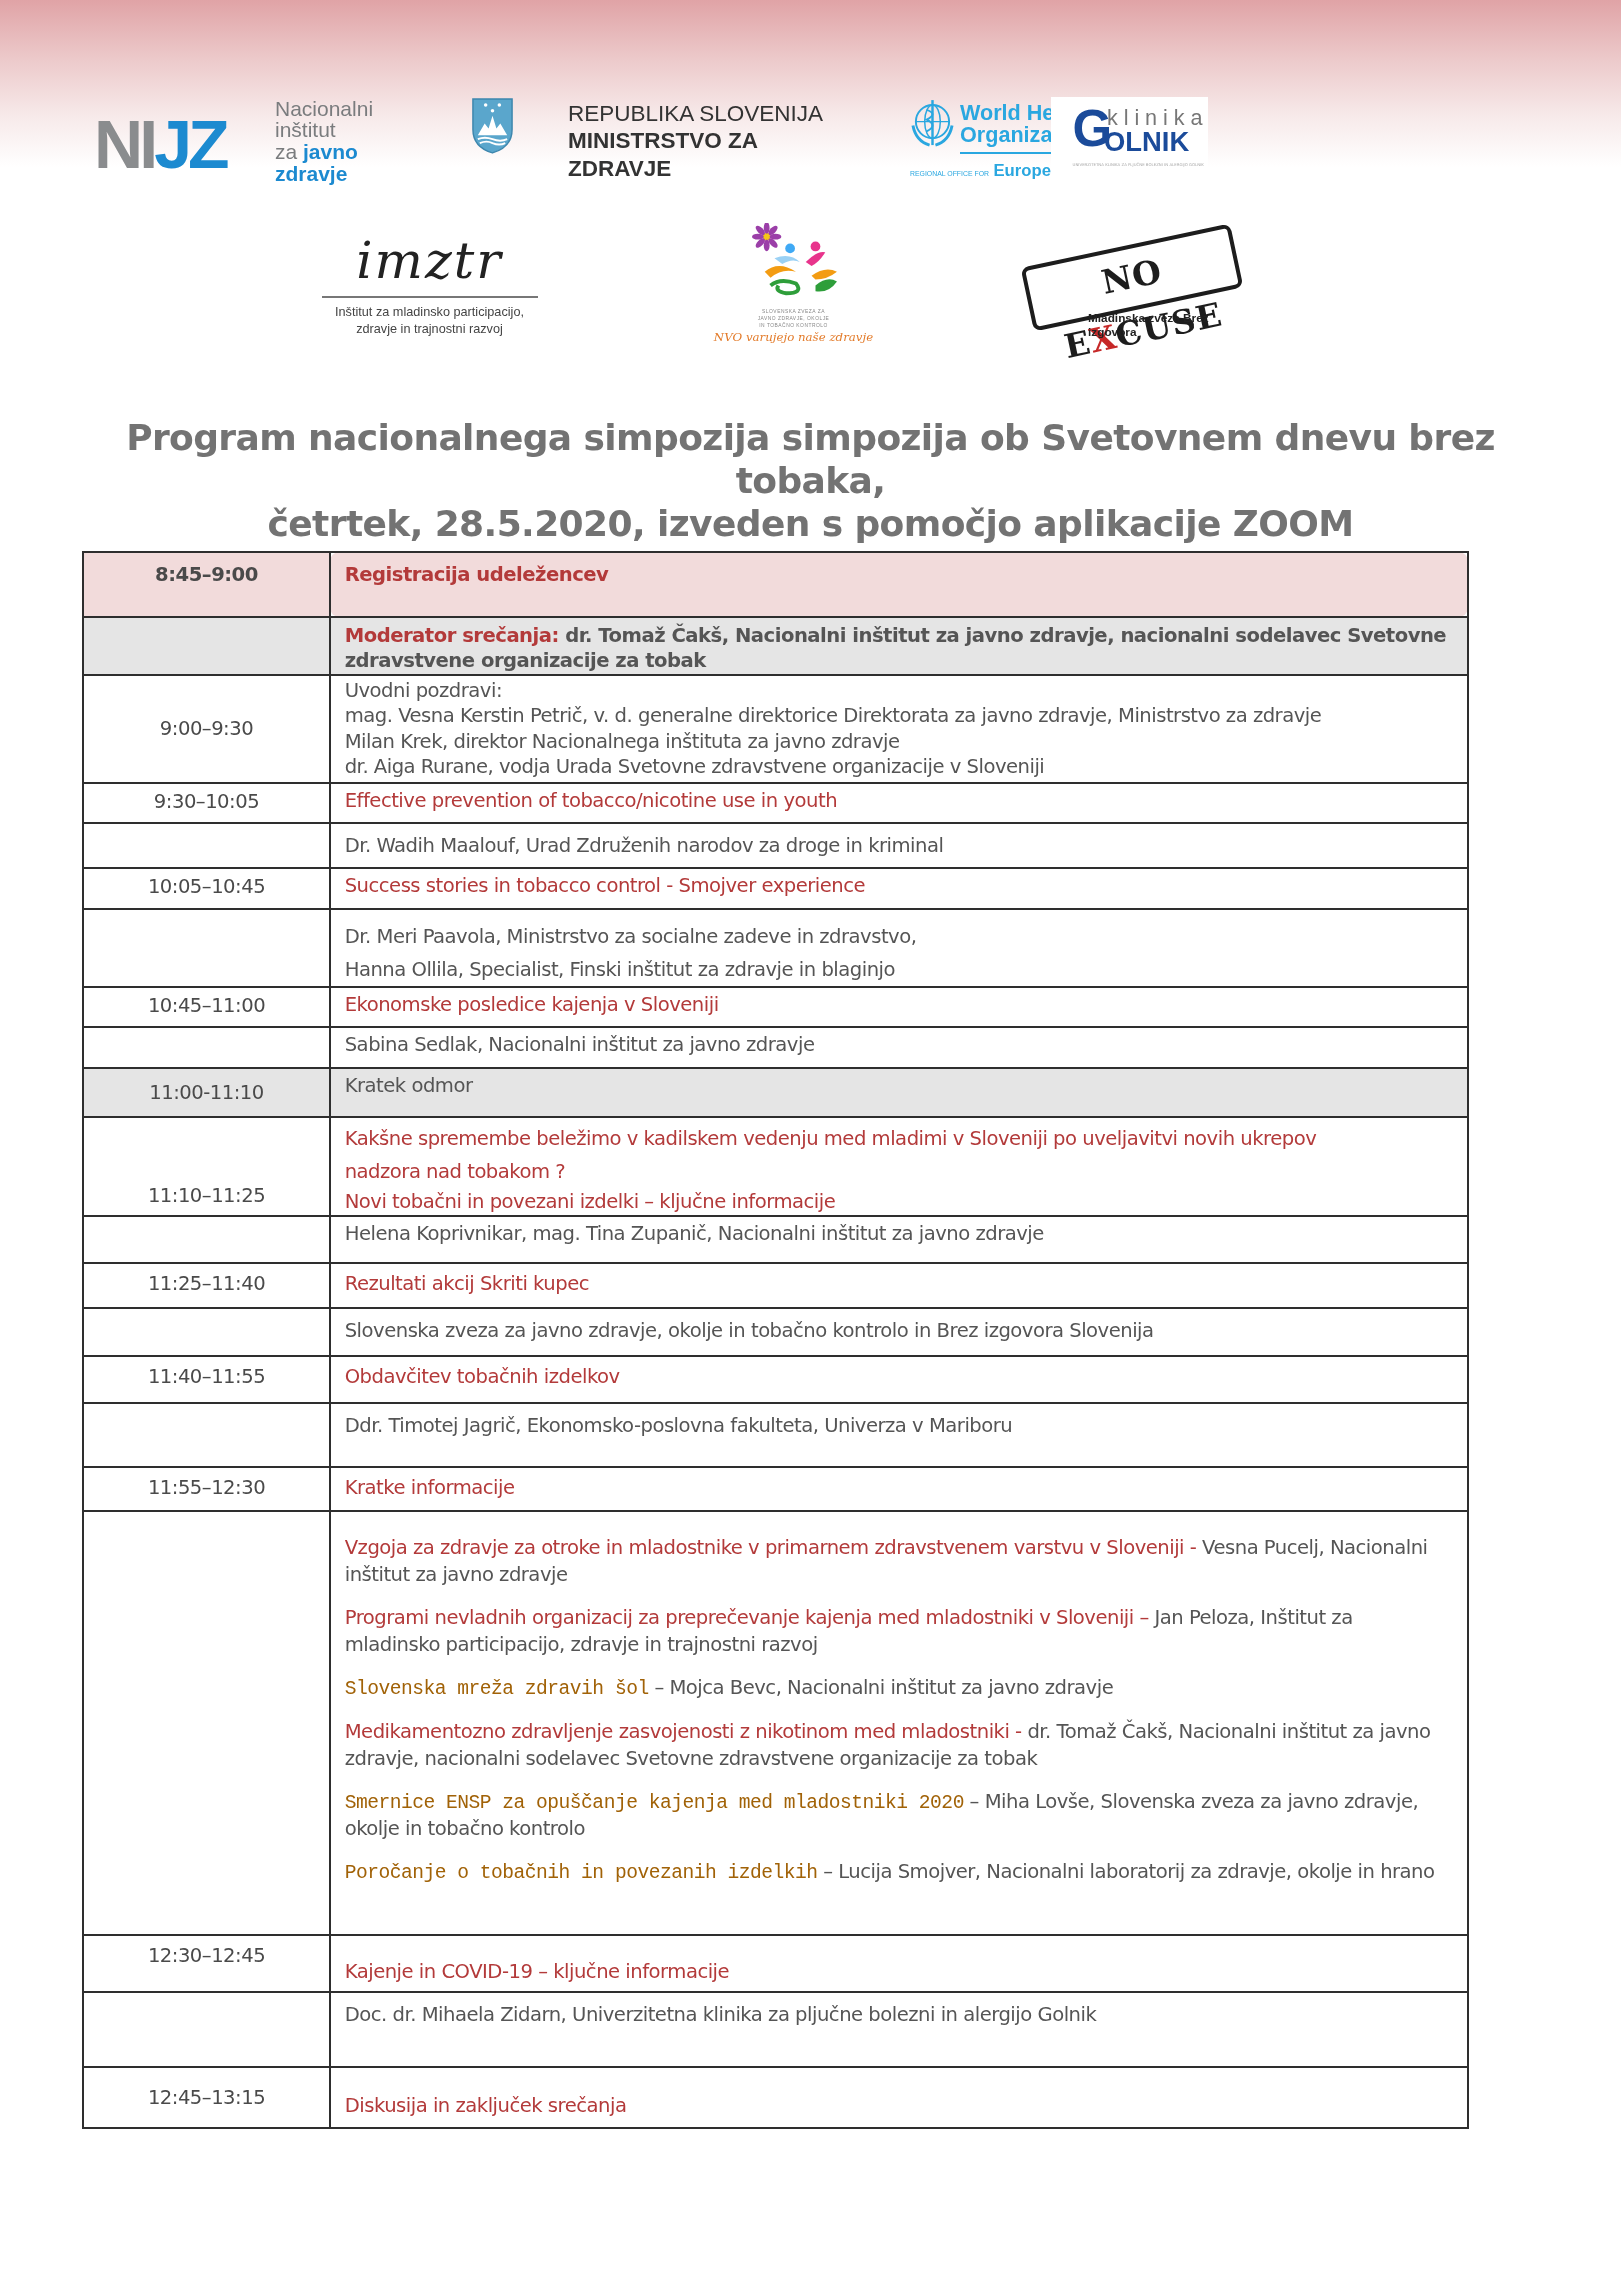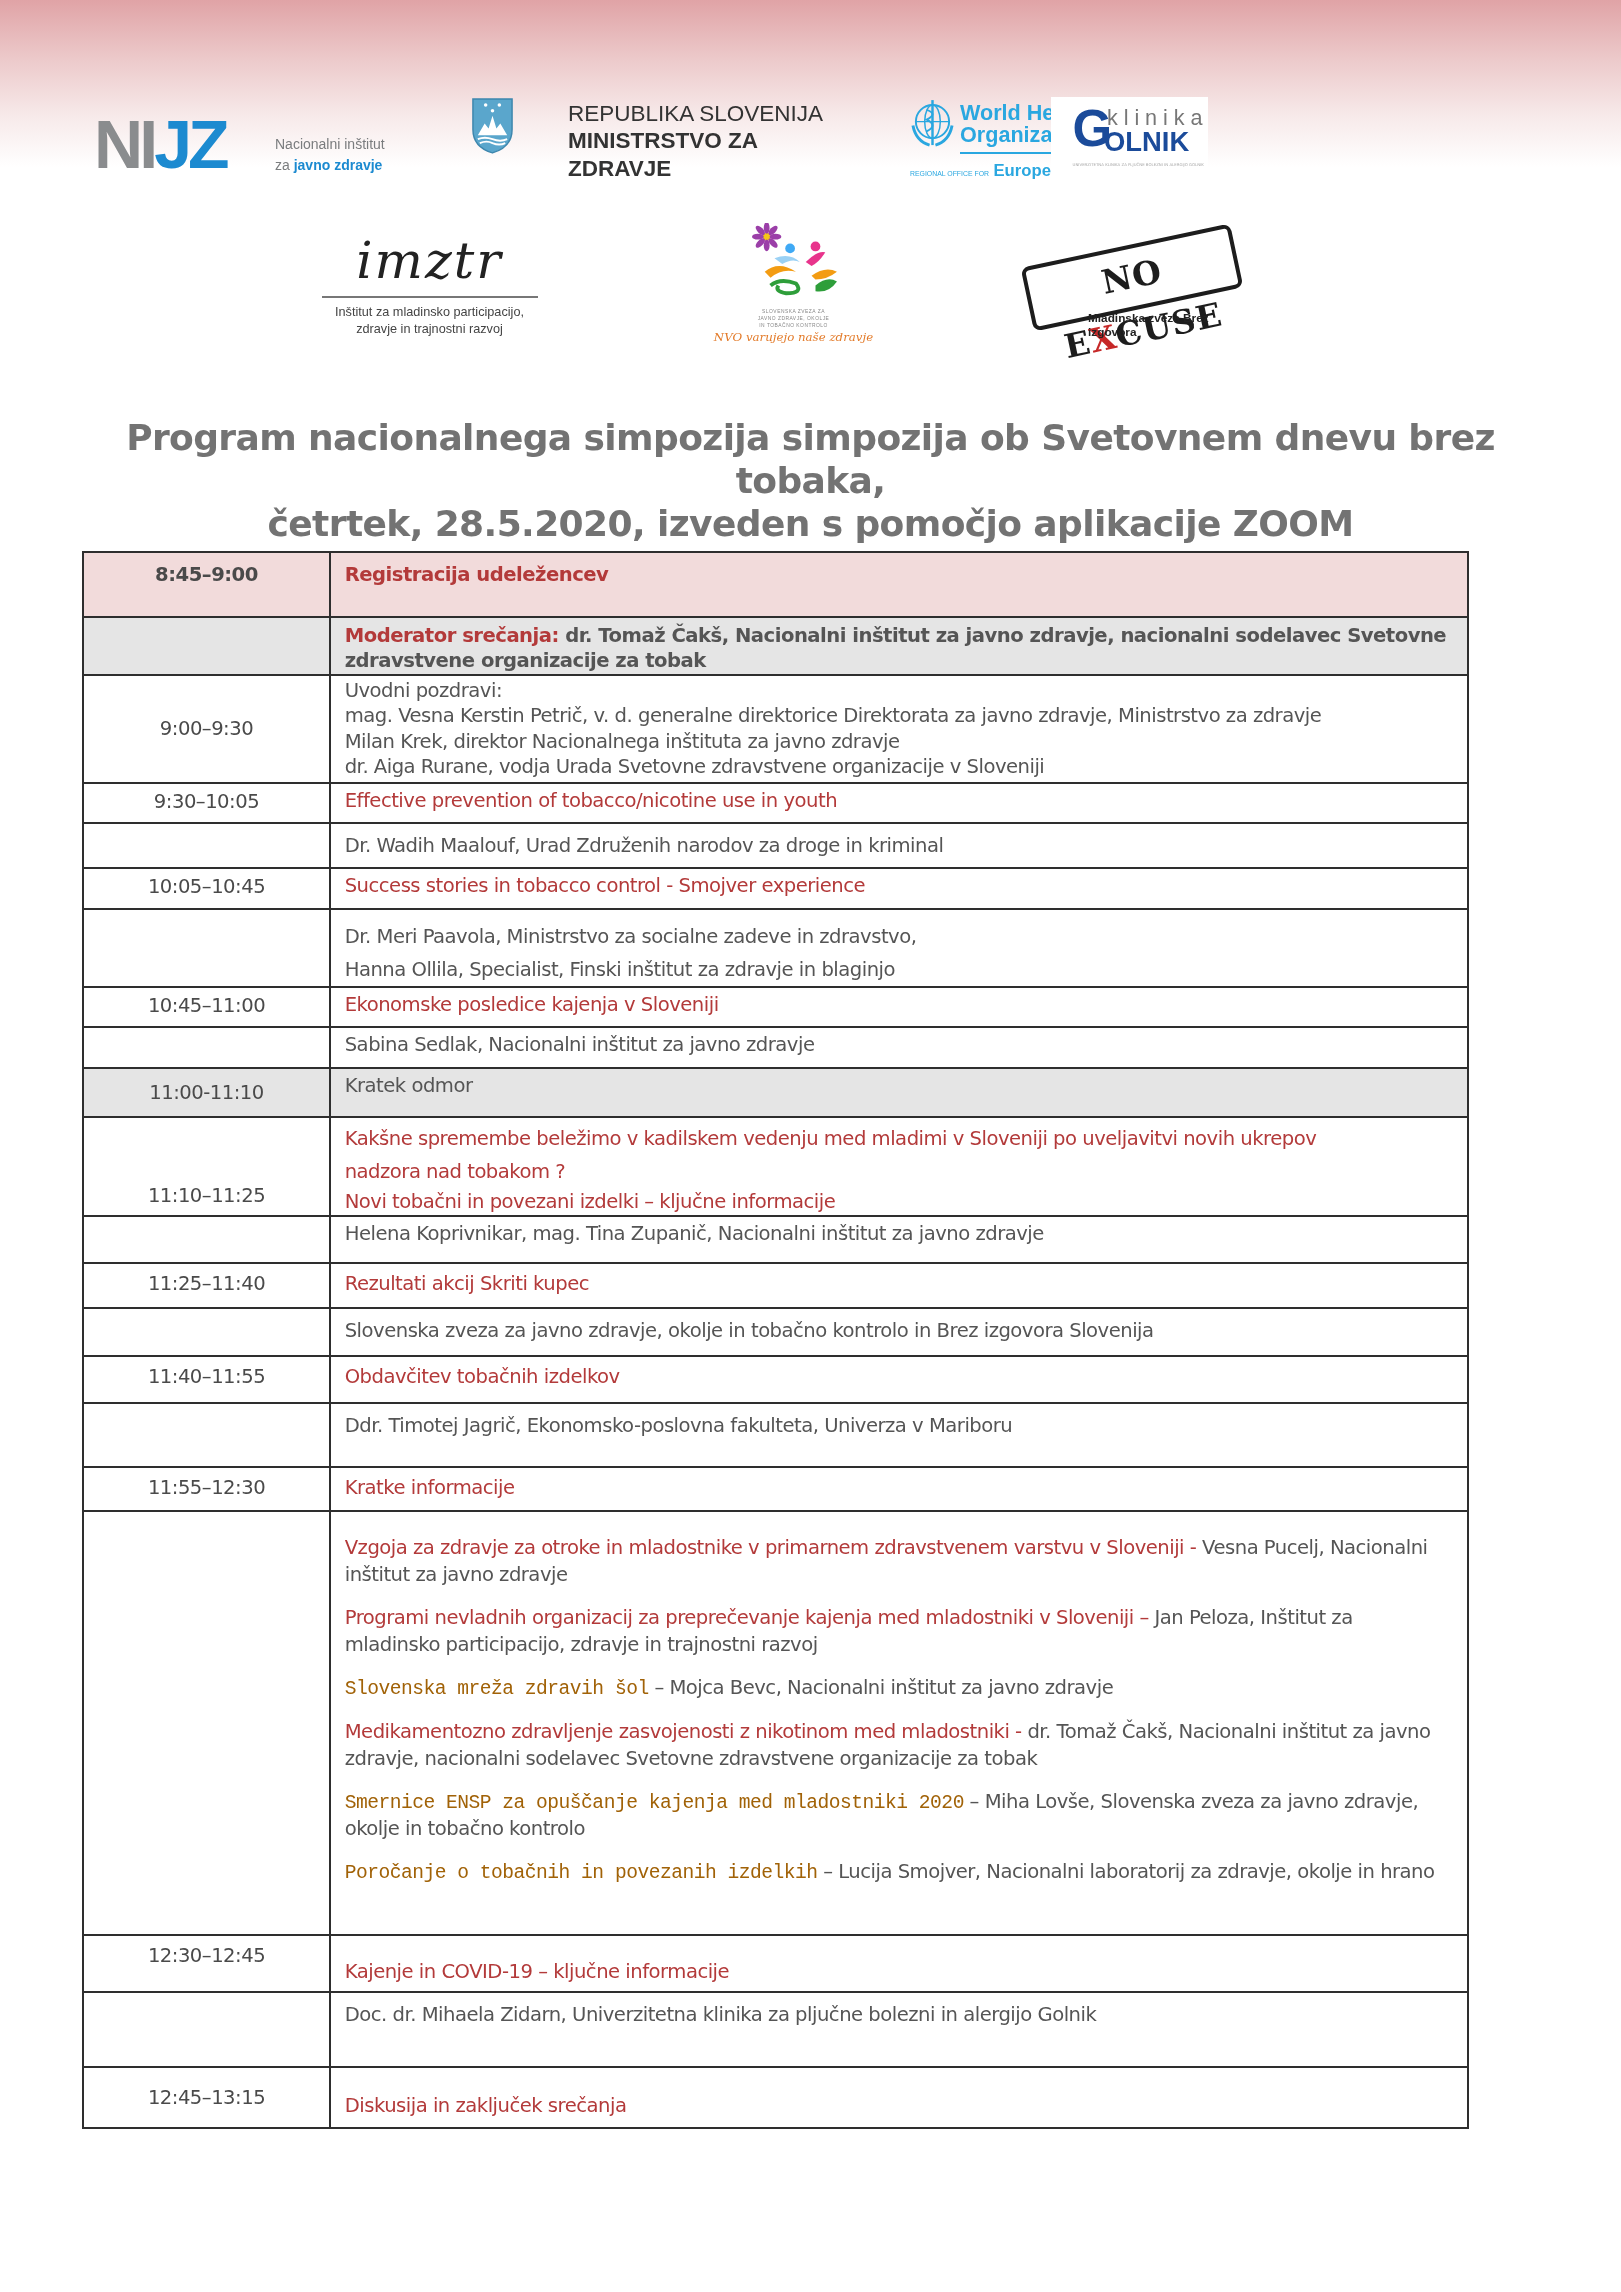--- a/index.html
+++ b/index.html
@@ -12,21 +12,21 @@
   .top-band {
     position:absolute; left:0; top:0; width:1621px; height:167px;
     background:linear-gradient(to bottom, #e0a3a6 0%, #ecc9ca 35%, #f7eaea 70%, #ffffff 100%);
   }
   .logo { position:absolute; }
   
   .nijz { left:94px; top:94px; width:333px; height:88px; }
   .nijz-mark { position:absolute; left:0; top:11px; font-family:"Liberation Sans", sans-serif; font-size:68px; font-weight:bold; letter-spacing:-3.9px; line-height:78px;text-align:center; }
   .nijz-mark .g { color:#8a8c8e; }
   .nijz-mark .b { color:#1c8ad0; }
-  .nijz-text { position:absolute; left:181px; top:3.9px; font-family:"Liberation Sans", sans-serif; font-size:14px; line-height:21.6px; color:#7a7c7e;margin-top:36px; }
+  .nijz-text { position:absolute; left:181px; top:3.9px; font-family:"Liberation Sans", sans-serif; font-size:21px; line-height:21.6px; color:#7a7c7e; }
   .nijz-text b { color:#1c8ad0; }
   
   .ministry { left:470px; top:94px; width:392px; height:69px; }
   .crest { position:absolute; left:0; top:2px; width:45px; height:59px; }
   .ministry-text { position:absolute; left:98px; top:5.9px; font-family:"Liberation Sans", sans-serif; color:#333; }
   .ministry-text .l1 { font-size:22.5px; line-height:27.4px; }
   .ministry-text .l2 { font-size:22.5px; line-height:27.4px; font-weight:bold; }
   
   .who { left:910px; top:96px; width:206px; height:90px; }
   .who-emblem { position:absolute; left:0; top:0; width:45px; height:61px; }
@@ -74,21 +74,21 @@
   table.program td.time { width:220px; text-align:center; vertical-align:middle; color:#4a4a4a; }
   table.program td.time.top { vertical-align:top; padding-top:5.9px; }
   table.program td.time.bottom { vertical-align:bottom; padding-bottom:7.8px; }
   table.program td.content { padding-left:13.7px; }
   tr.pink td { background:#f2dbdb; }
   tr.gray td { background:#e5e5e5; }
   .red { color:#b33a3a; }
   .deepred { color:#a16207;font-family:Liberation Mono, monospace; }
   .bold { font-weight:bold; }
   .line { display:block; line-height:25.5px; }
-  .pad-top { padding-top:9.8px !important; }
+  .pad-top { padding-top:9.8px !important;border-radius:9px; }
   .pad-mid { padding-top:4.9px !important; }
   .item { display:block; line-height:26.5px; margin-bottom:16.7px; }
   .item:last-child { margin-bottom:0; }
 </style>
 </head>
 <body>
 
 <div class="top-band"></div>
 
 <div class="logo nijz">

